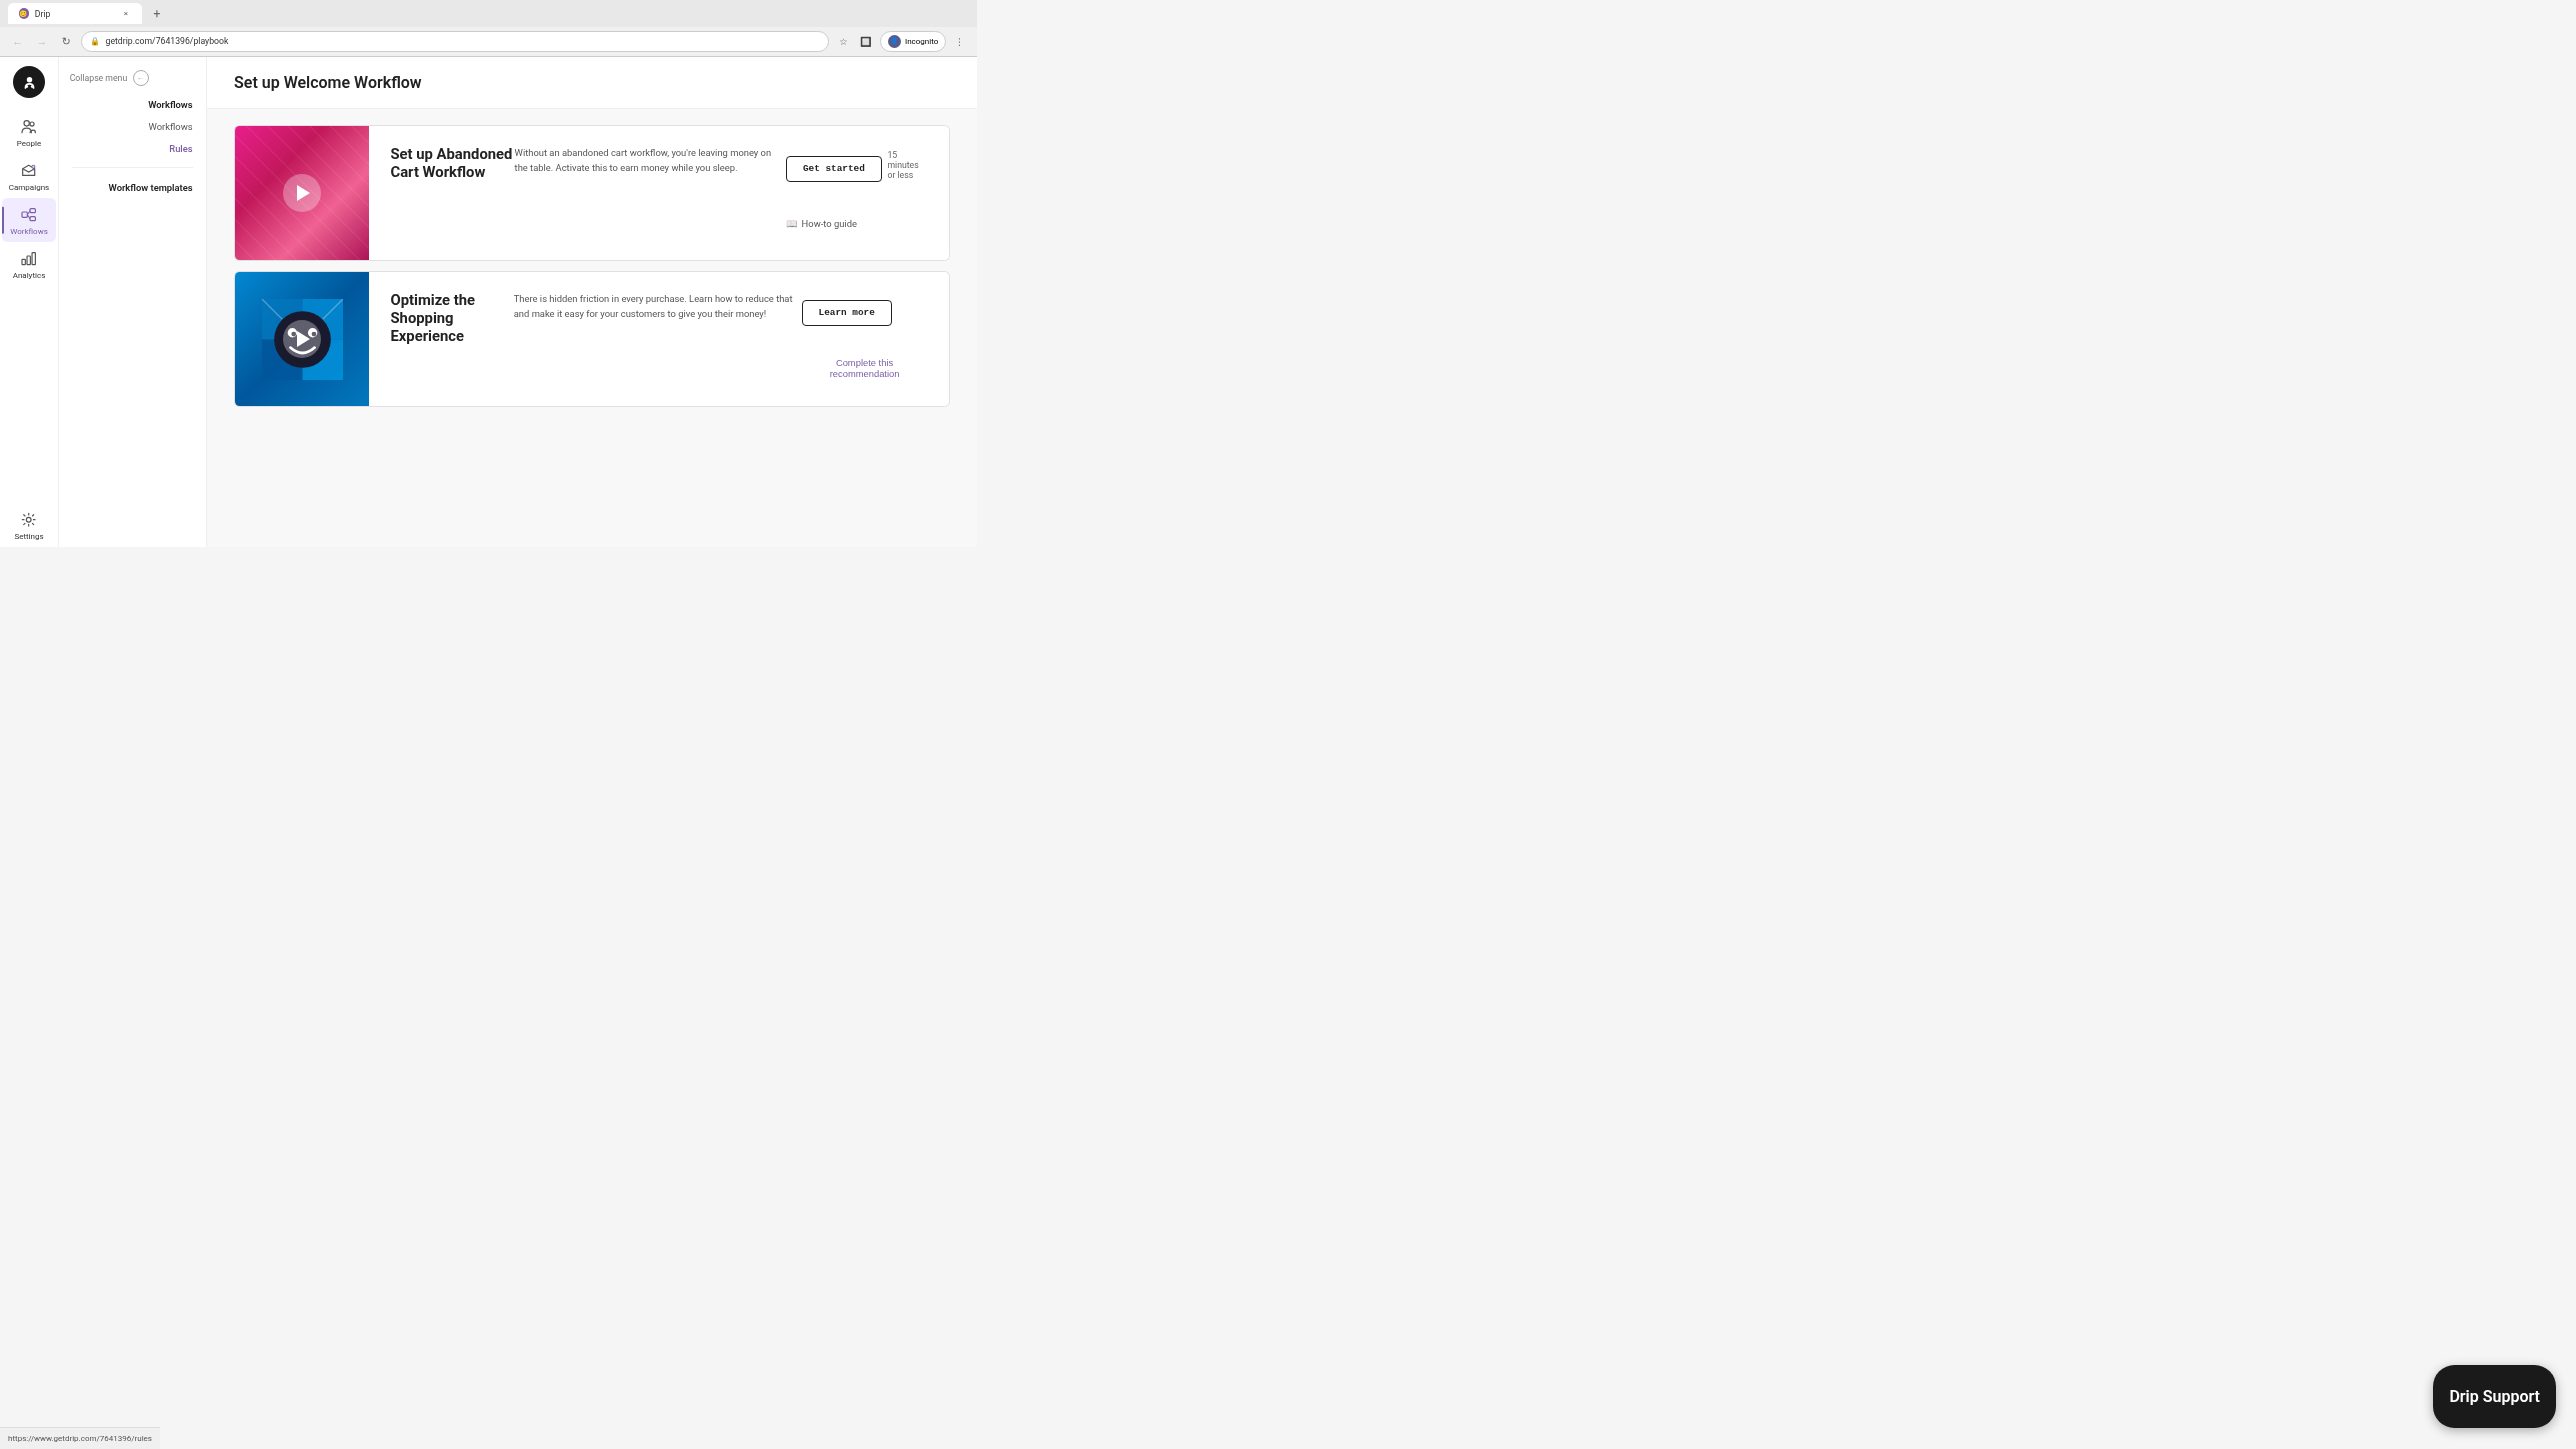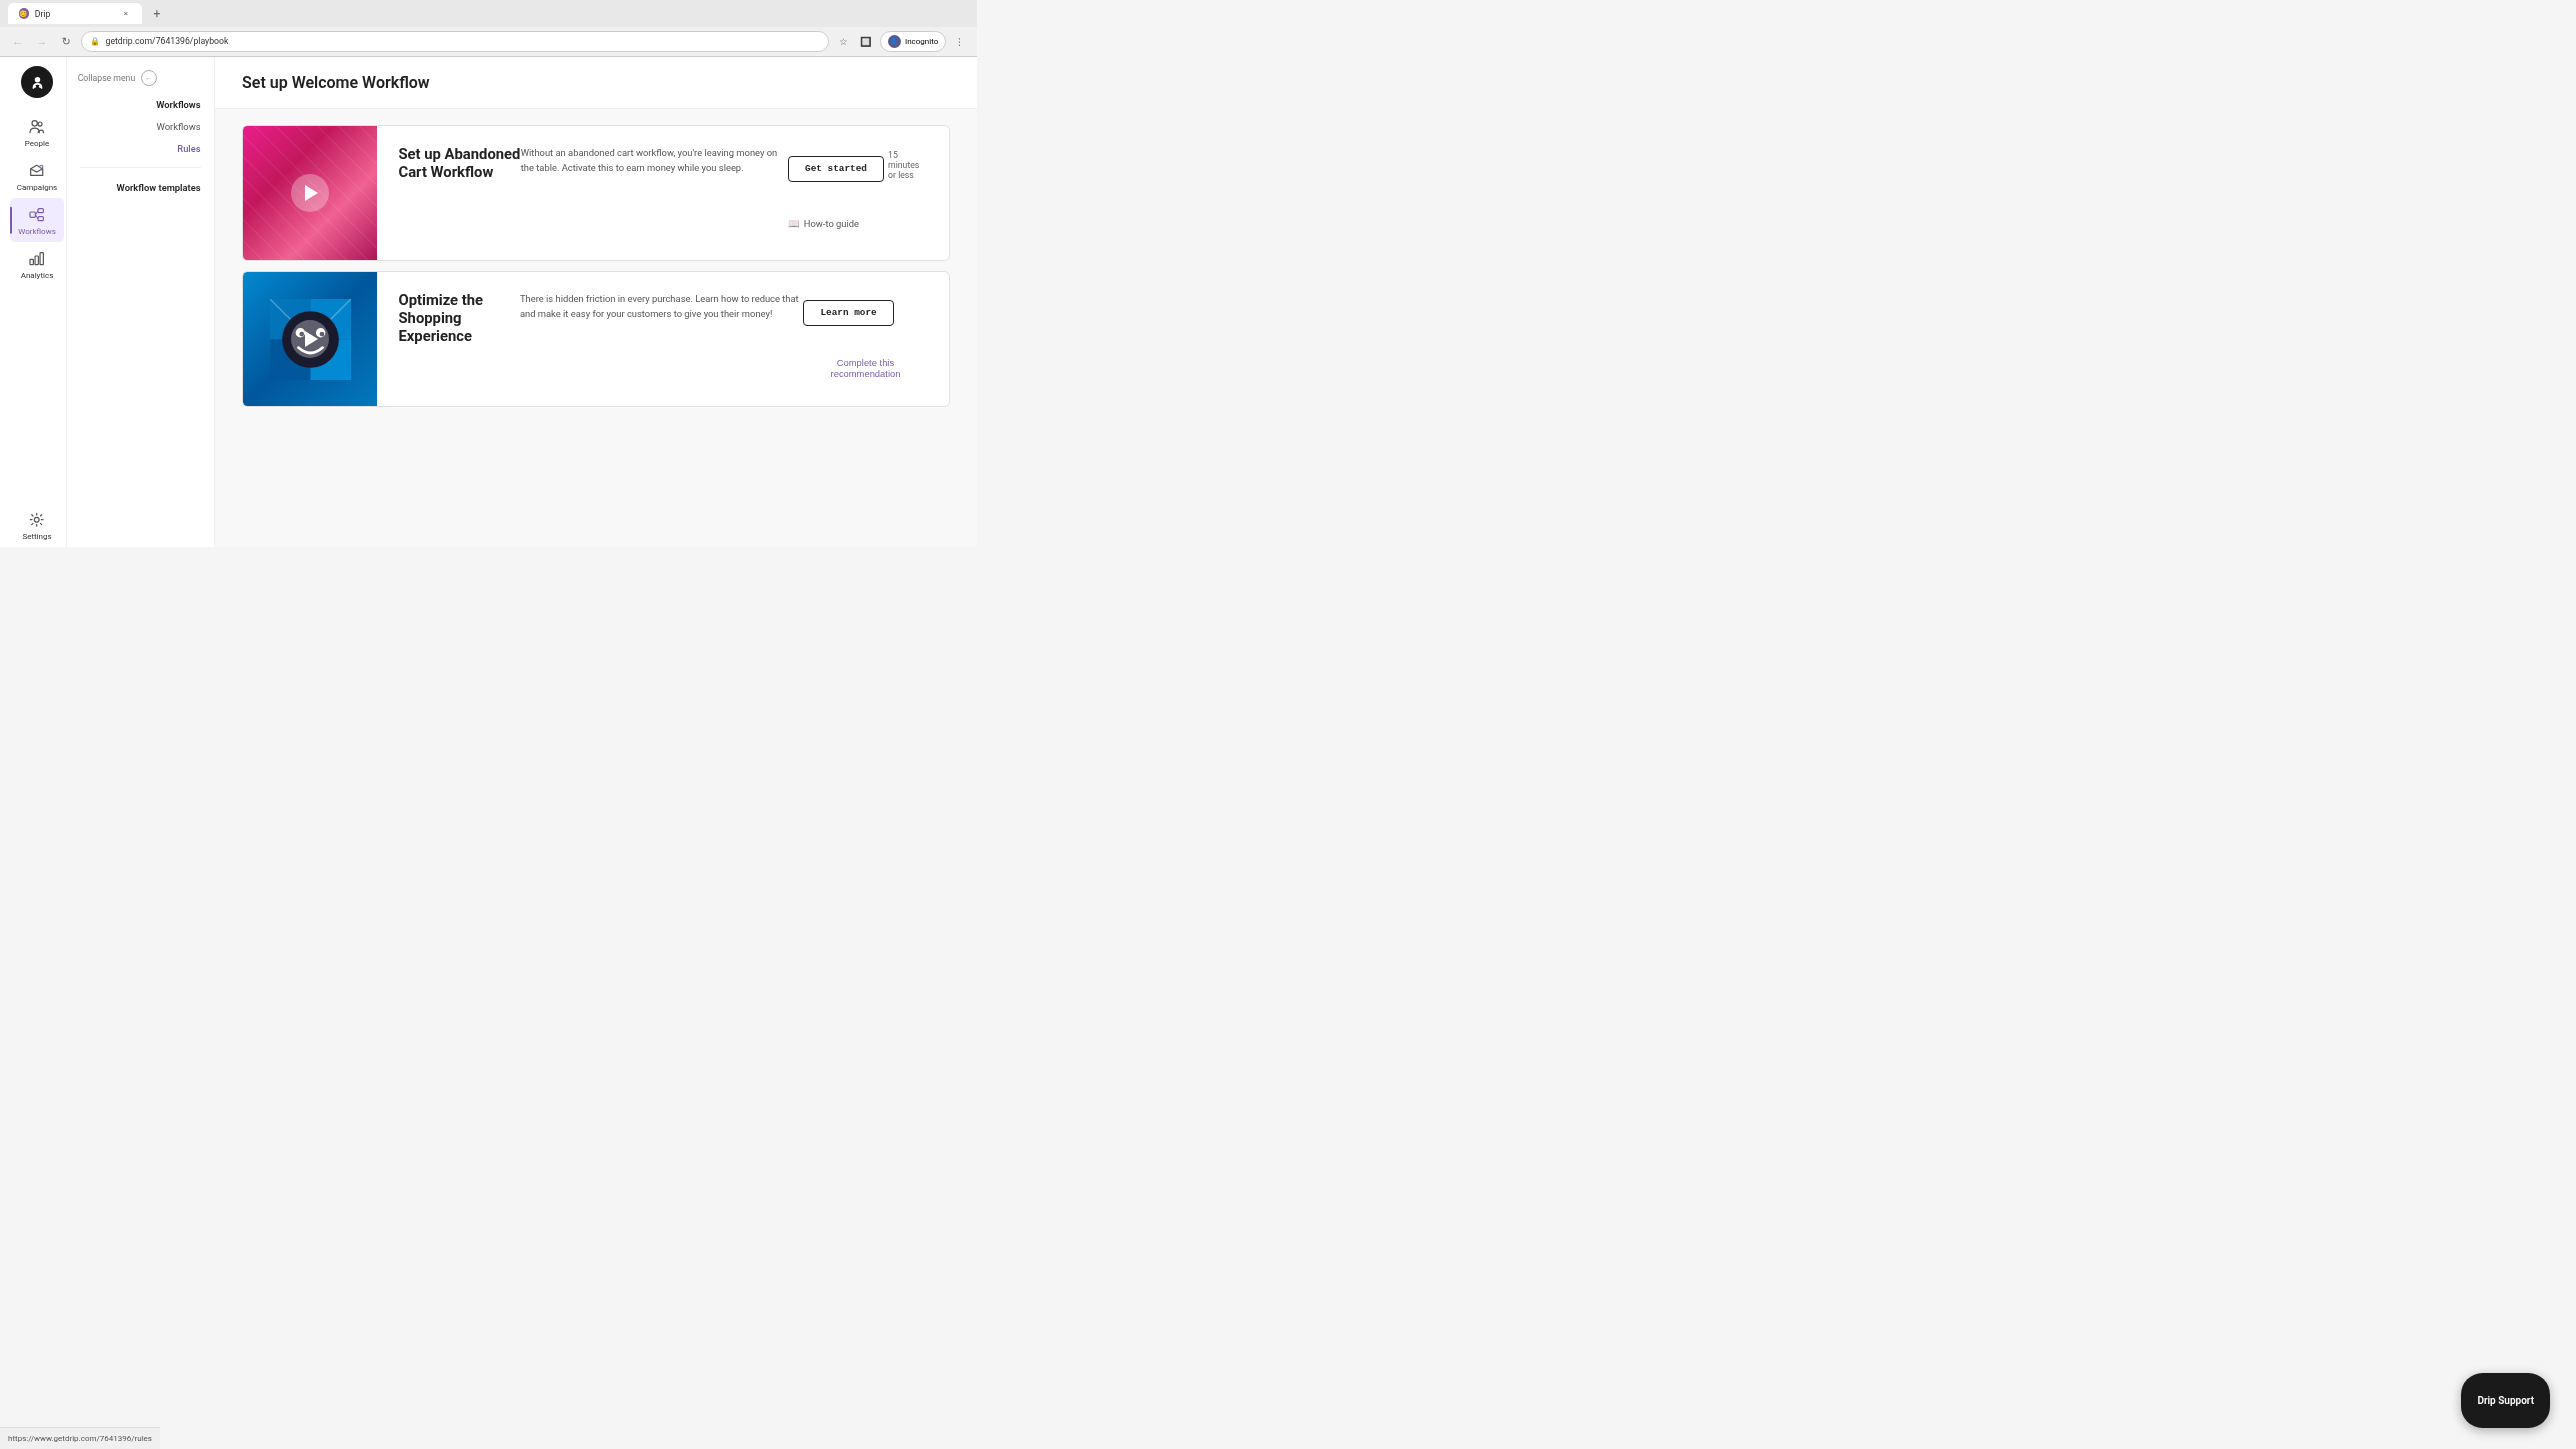--- a/index.html
+++ b/index.html
@@ -162,21 +162,20 @@
     .icon-rail {
       width: 59px;
       background: #fff;
       border-right: 0.7px solid #eee;
       display: flex;
       flex-direction: column;
       align-items: center;
       padding-top: 8px;
       gap: 0;
       z-index: 10;
-      margin-left: 8px;
     }
     .icon-rail-logo {
       width: 35px;
       height: 35px;
       margin-bottom: 10.7px;
       display: flex;
       align-items: center;
       justify-content: center;
     }
     .logo-circle {
@@ -434,26 +433,26 @@
       font-size: 9.4px;
       color: #7b5ea7;
       cursor: pointer;
       font-weight: 500;
     }
 
     
     .drip-support-btn {
       position: fixed;
       bottom: 21.5px;
-      right: 26px;
+      right: 20px;
       background: #1a1a1a;
       color: #fff;
       padding: 22px 16px;
       border-radius: 21.5px;
-      font-size: 10px;
+      font-size: 16px;
       font-weight: 600;
       cursor: pointer;
       box-shadow: 0 2.7px 10.7px rgba(0,0,0,0.3);
       z-index: 100;
     }
 
     
     .status-bar {
       position: fixed;
       bottom: 0;

